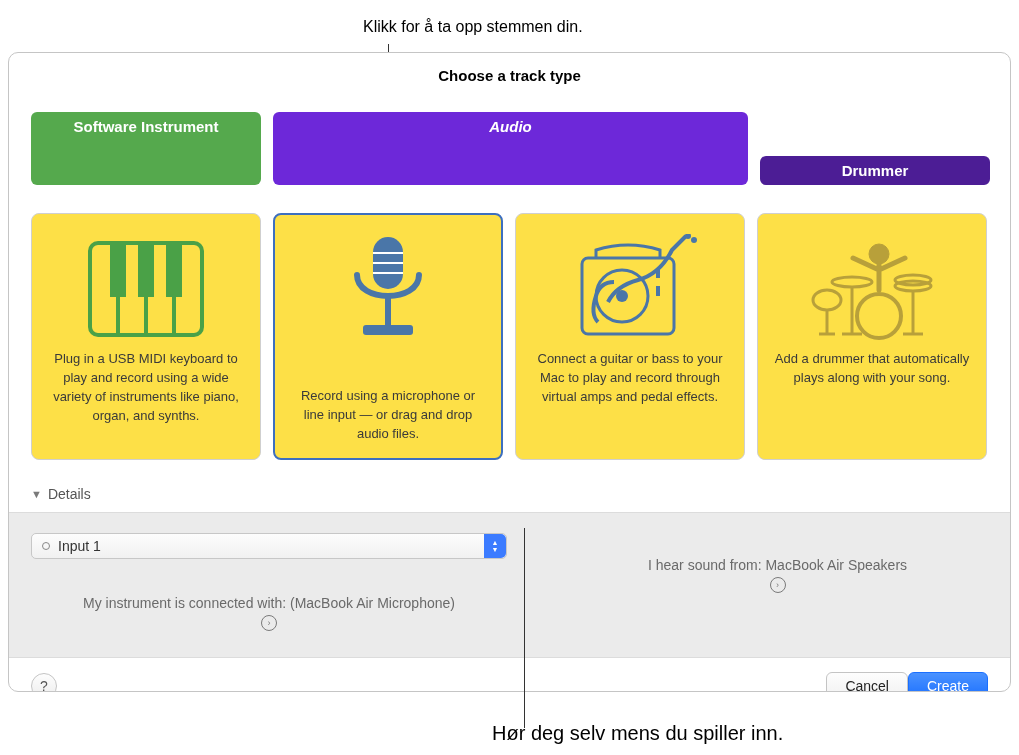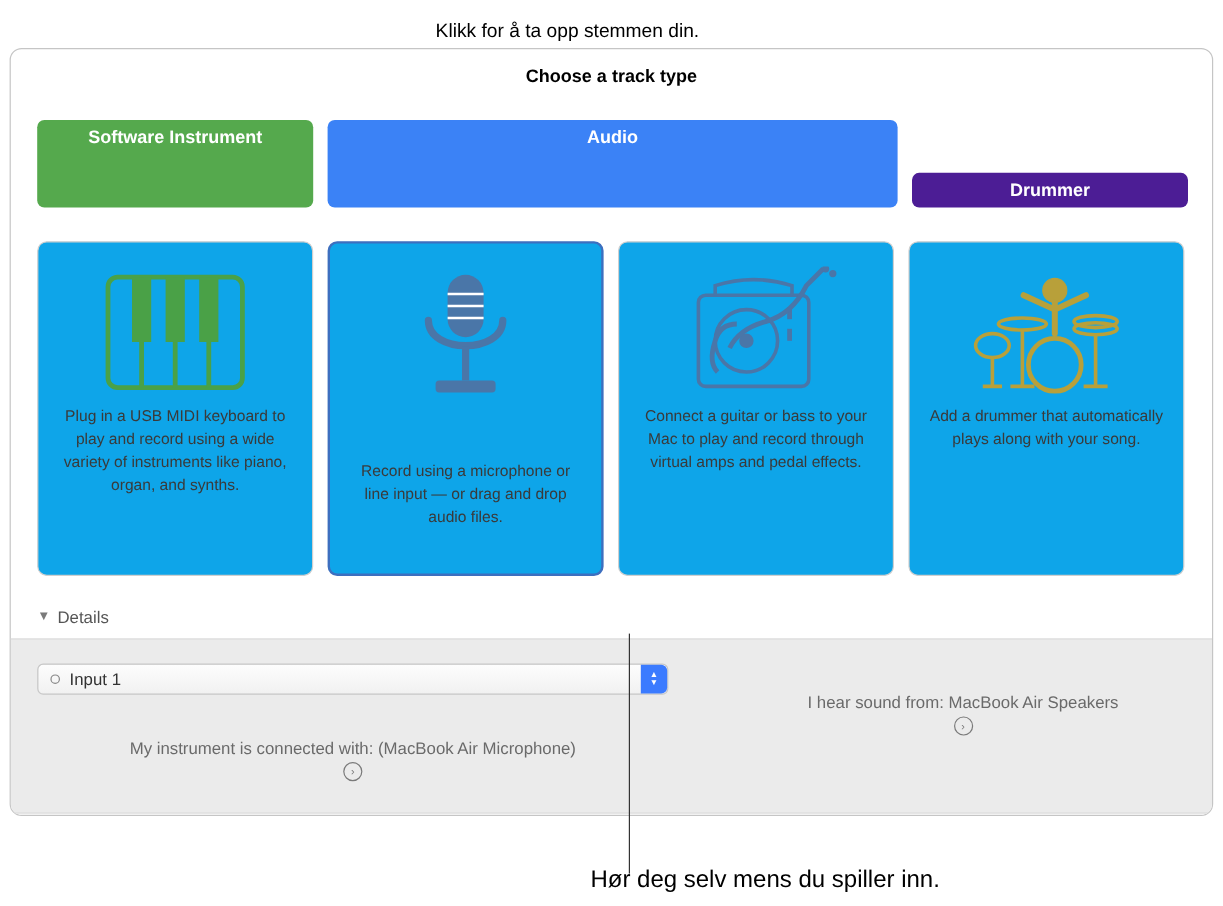--- a/index.html
+++ b/index.html
@@ -24,21 +24,21 @@
     .callout-line-top {
       position: absolute;
       top: 44px;
       left: 388px;
       width: 1px;
       height: 120px;
       background: #333;
     }
     .dialog {
       position: absolute;
-      top: 40px;
+      top: 52px;
       left: 8px;
       width: 1003px;
       height: 640px;
       border: 1px solid #c5c5c5;
       border-radius: 10px;
       background: #fff;
       overflow: hidden;
     }
     .header-title {
       text-align: center;
@@ -55,33 +55,33 @@
     .cat-pill {
       flex: 1;
       text-align: center;
       color: #fff;
       font-size: 15px;
       font-weight: 600;
       padding: 6px 0;
       border-radius: 6px;
     }
     .cat-green { background: #55a94d; flex: 0 0 230px;}
-    .cat-blue  { background: #3b82f6; flex: 0 0 475px;}
+    .cat-blue  { background: #6d28d9; flex: 0 0 475px; font-style: italic;}
     .cat-yellow{ background: #4c1d95; flex: 0 0 230px; margin-top: 44px;}
     .cards-row {
       display: flex;
       gap: 12px;
       padding: 12px 22px 0;
     }
     .card {
       flex: 0 0 230px;
-      height: 279px;
+      height: 247px;
       border: 1px solid #cfcfcf;
       border-radius: 8px;
-      background: #0ea5e9;
+      background: #fde047;
       padding: 14px 12px;
       text-align: center;
       display: flex;
       flex-direction: column;
       align-items: center;
     }
     .card.selected {
       border: 2.5px solid #3d6fbf;
       gap: 45px;
     }
@@ -123,21 +123,21 @@
       display: flex;
       flex-direction: column;
       gap: 12px;
     }
     .dp-label {
       font-size: 14px;
       color: #606060;
     }
     .select-wrap {
       position: relative;
-      width: 526px;
+      width: 476px;
       height: 26px;
       background: linear-gradient(#fdfdfd,#f1f1f1);
       border: 1px solid #c7c7c7;
       border-radius: 5px;
       display: flex;
       align-items: center;
       padding-left: 10px;
       font-size: 14px;
       color: #333;
     }

